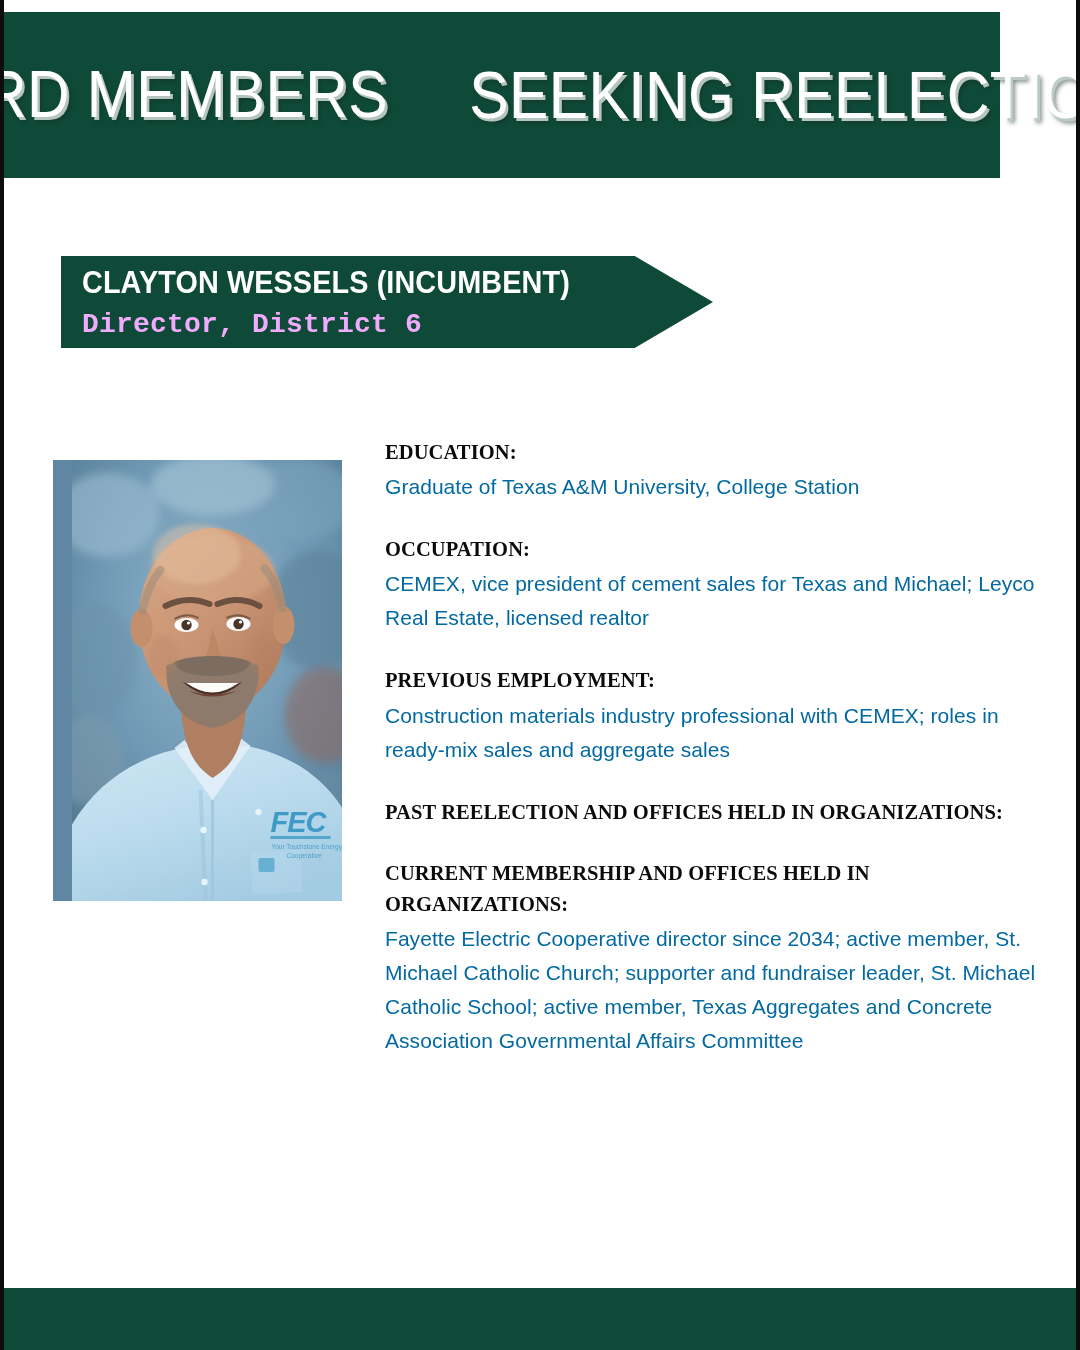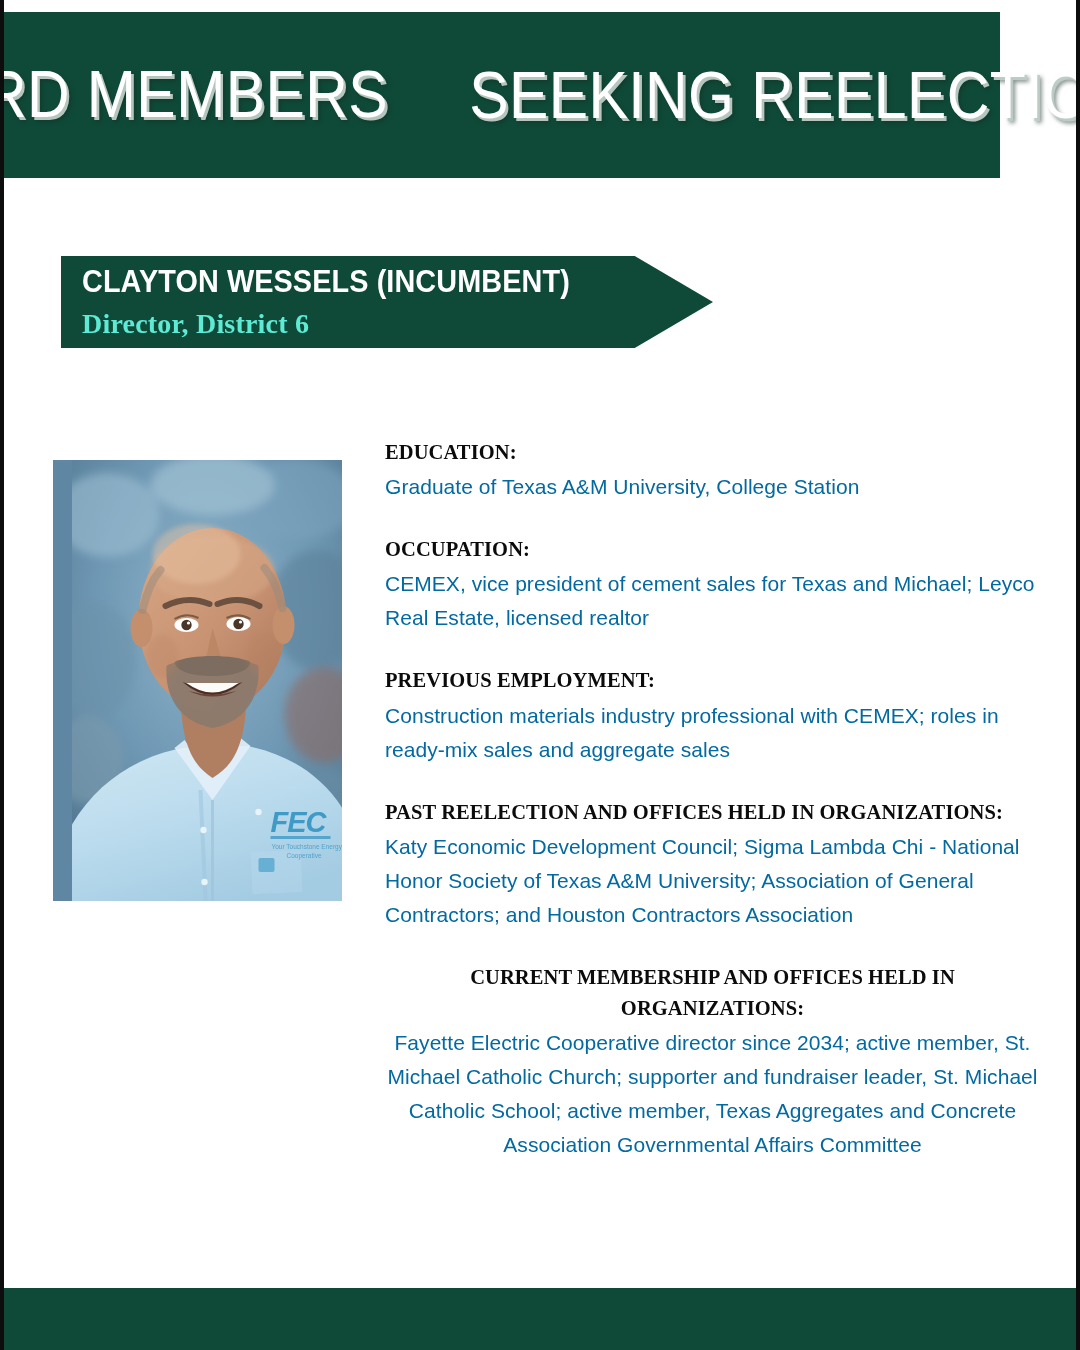--- a/index.html
+++ b/index.html
@@ -75,22 +75,22 @@
     font-family:"Liberation Sans Narrow","Liberation Sans", sans-serif;
     font-size:31px;
     font-weight:700;
     letter-spacing:0.1px;
     transform:scaleX(0.93);
     transform-origin:left center;
     white-space:nowrap;
     margin-bottom:8px;
   }
   .banner-title {
-    color:#5eead4;
-    font-family:Liberation Serif, serif;
+    color:#f0abfc;
+    font-family:Liberation Mono, monospace;
     font-size:28px;
     font-weight:700;
     letter-spacing:0.2px;
     white-space:nowrap;
   }
 
   
   .photo {
     position:absolute;
     left:53px; top:460px;
@@ -103,21 +103,21 @@
   .photo svg { display:block; width:100%; height:100%; }
 
   
   .bio {
     position:absolute;
     left:385px; top:437px;
     width:655px;
     z-index:2;
   }
   .bio-block { margin-bottom:30px; }
-  .bio-block:last-child { margin-bottom:0;text-align:center; }
+  .bio-block:last-child { margin-bottom:0; }
 
   .bio-label {
     font-family:Liberation Serif, serif;
     font-size:20.5px;
     font-weight:700;
     color:#0b0b0b;
     letter-spacing:0.1px;
     line-height:1.52;
     margin-bottom:2px;
   }
@@ -268,21 +268,20 @@
       <div class="bio-body">CEMEX, vice president of cement sales for Texas and Michael; Leyco Real Estate, licensed realtor</div>
     </div>
 
     <div class="bio-block">
       <div class="bio-label">PREVIOUS EMPLOYMENT:</div>
       <div class="bio-body">Construction materials industry professional with CEMEX; roles in ready-mix sales and aggregate sales</div>
     </div>
 
     <div class="bio-block">
       <div class="bio-label">PAST REELECTION AND OFFICES HELD IN ORGANIZATIONS:</div>
-      <div class="bio-body">Katy Economic Development Council; Sigma Lambda Chi - National Honor Society of Texas A&amp;M University; Association of General Contractors; and Houston Contractors Association</div>
     </div>
 
     <div class="bio-block">
       <div class="bio-label">CURRENT MEMBERSHIP AND OFFICES HELD IN ORGANIZATIONS:</div>
       <div class="bio-body">Fayette Electric Cooperative director since 2034; active member, St. Michael Catholic Church; supporter and fundraiser leader, St. Michael Catholic School; active member, Texas Aggregates and Concrete Association Governmental Affairs Committee</div>
     </div>
 
   </div>
 
   <div class="footer"></div>

